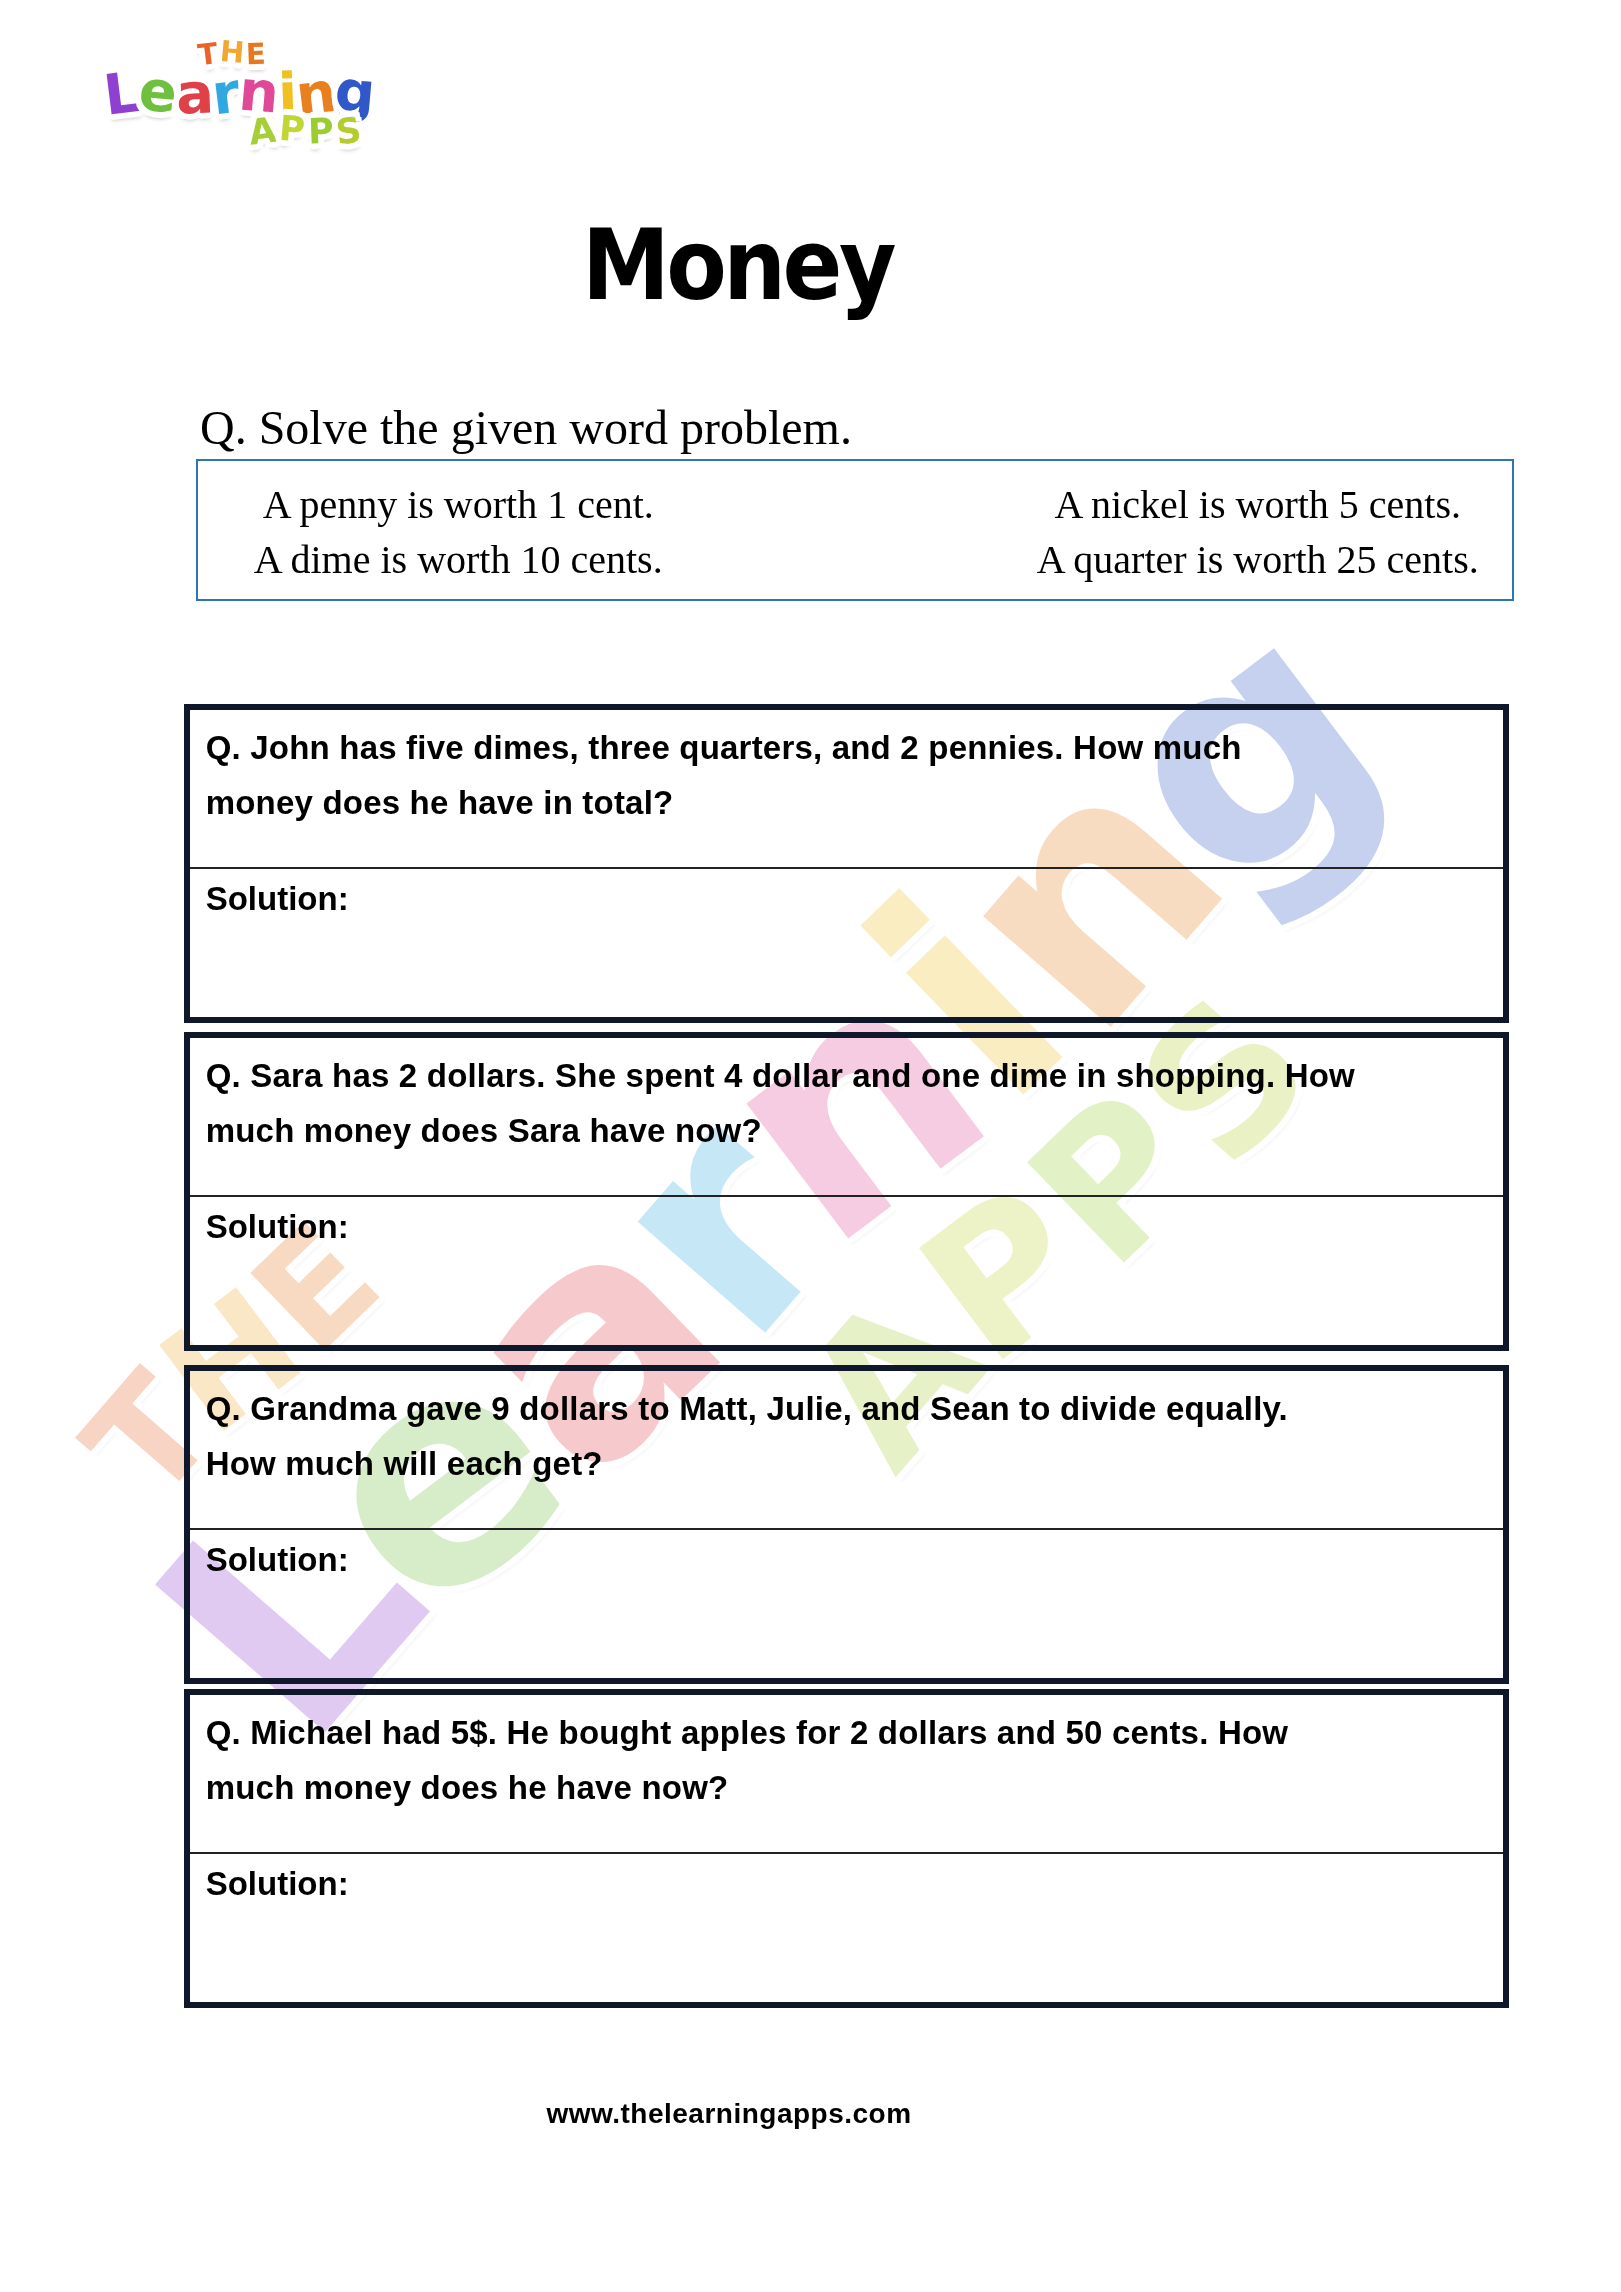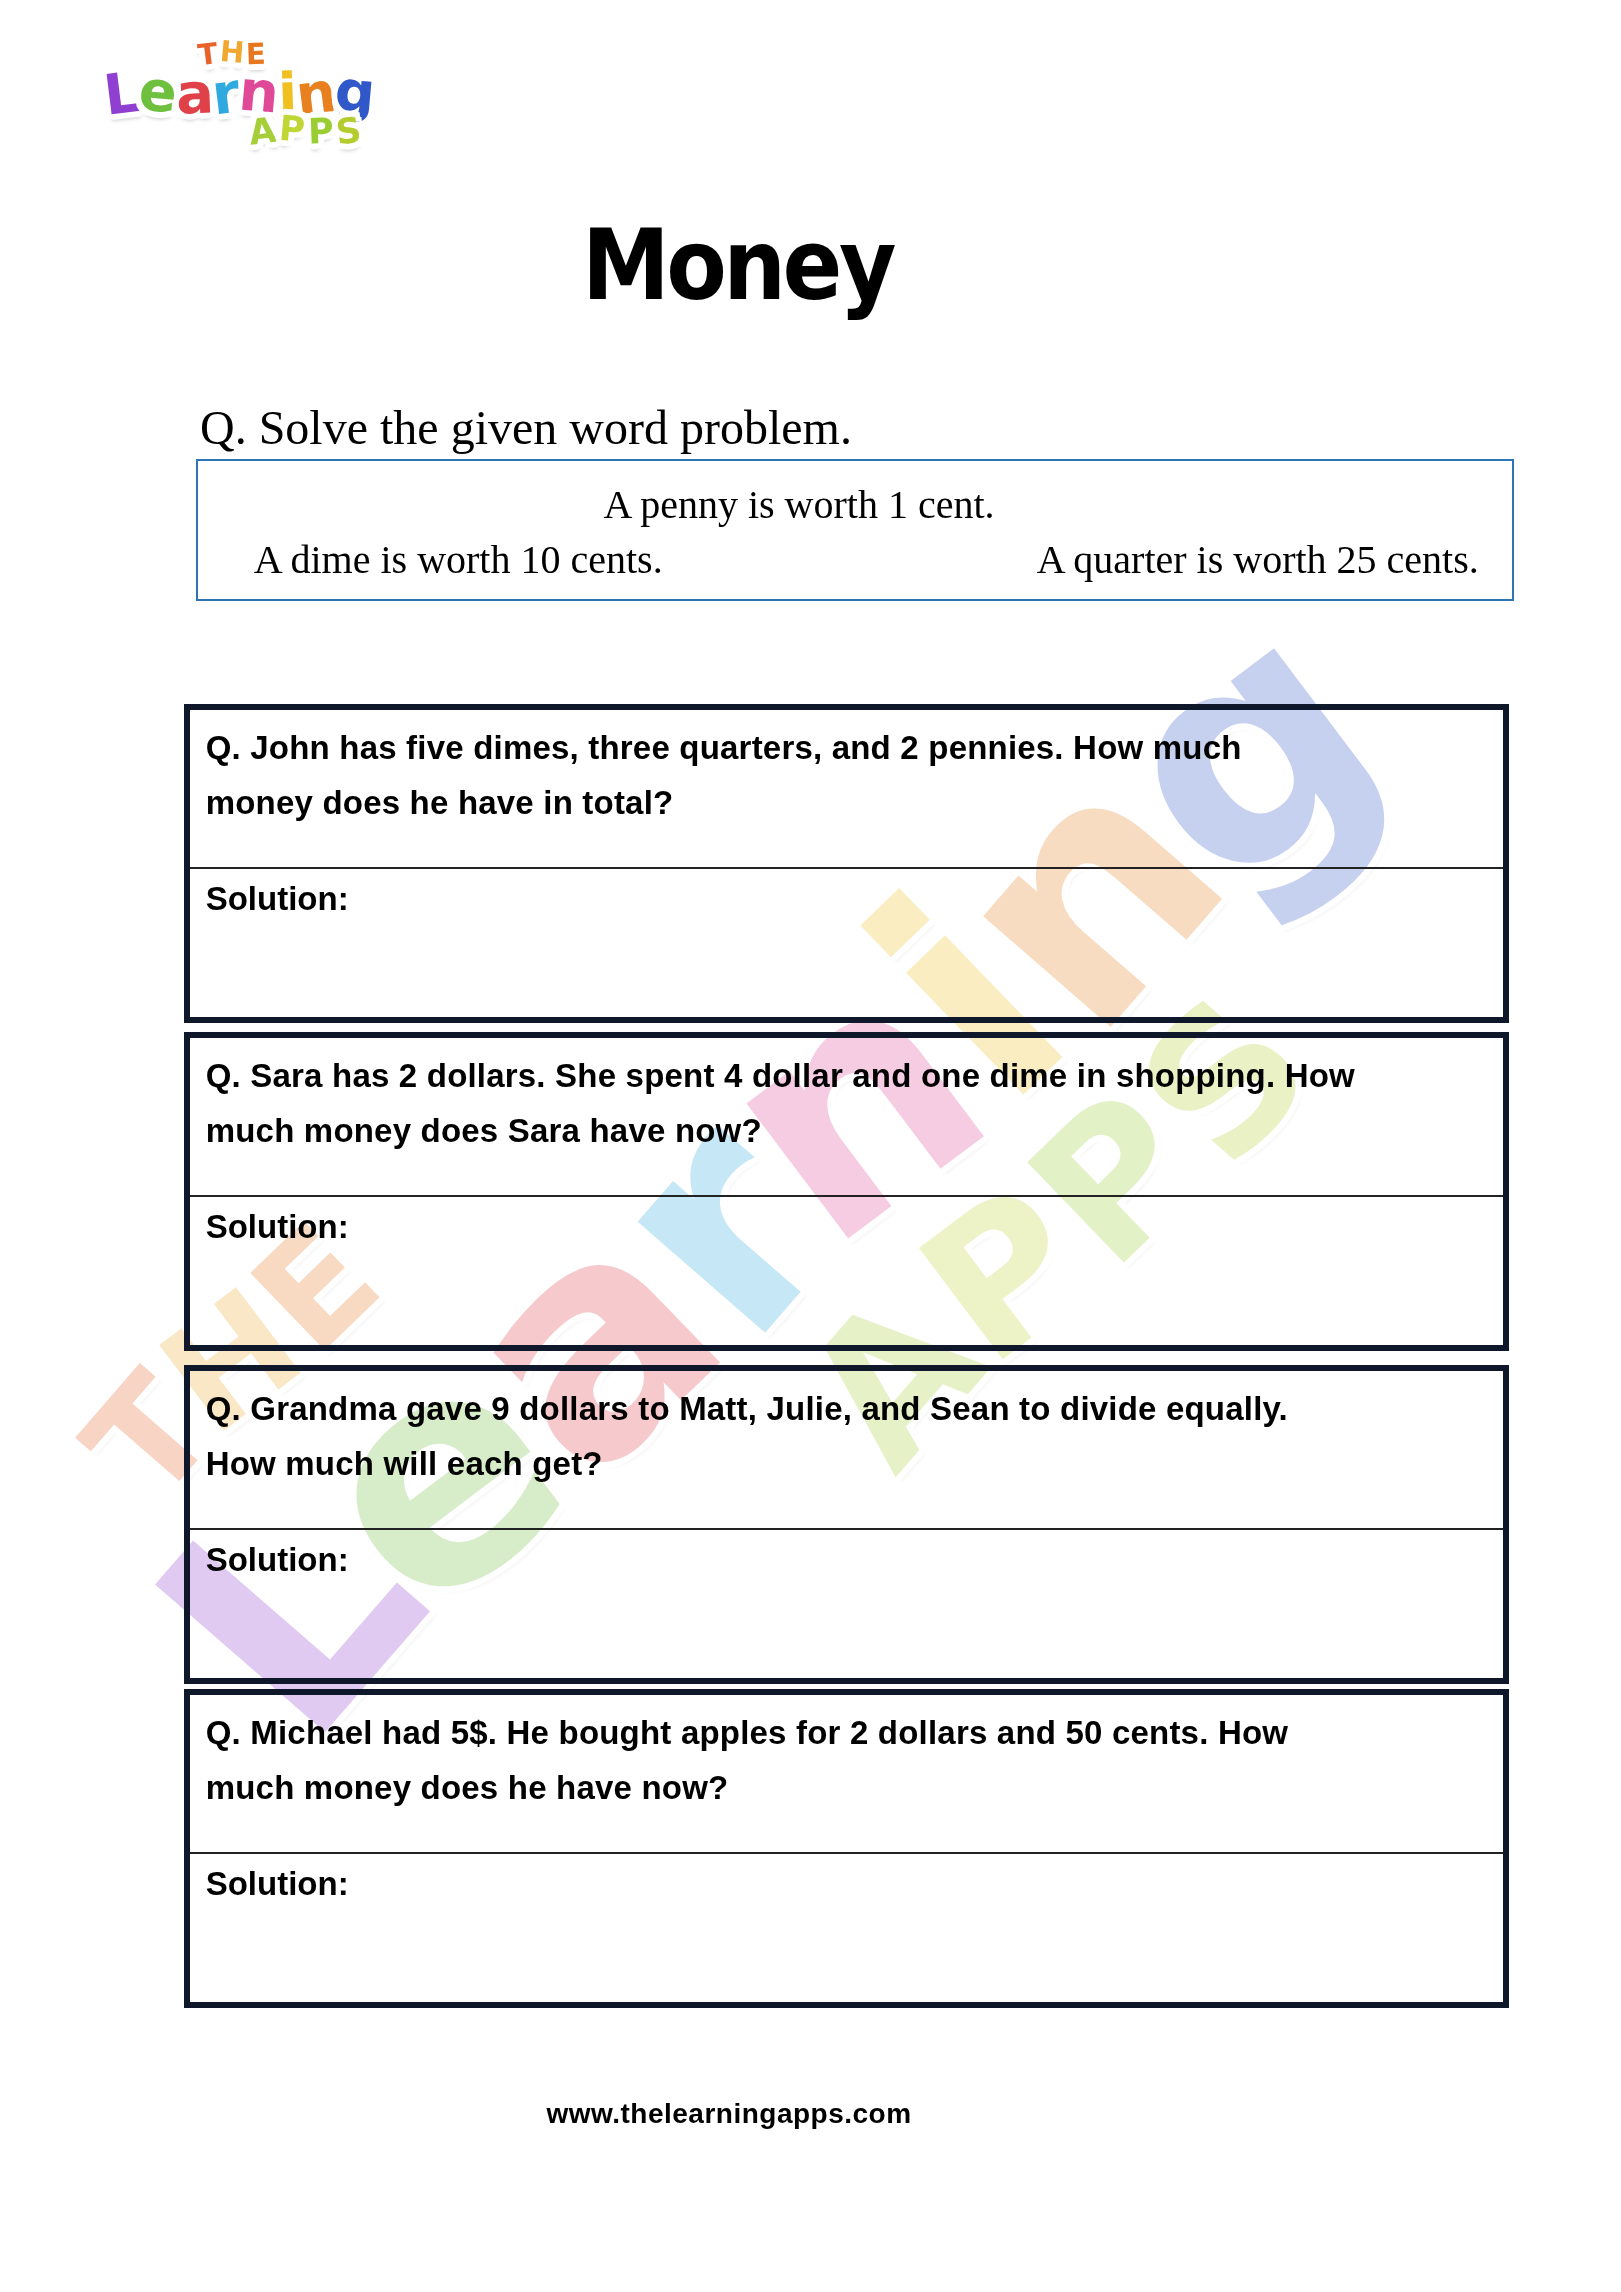--- a/index.html
+++ b/index.html
@@ -117,20 +117,21 @@
     <div class="bubble l3"><span style="color: rgb(166, 206, 57);">A</span><span style="color: rgb(192, 214, 53);">P</span><span style="color: rgb(154, 205, 50);">P</span><span style="color: rgb(181, 204, 46);">S</span></div>
   </div>
 
   <h1 class="title">Money</h1>
 
   <div class="instruction">Q. Solve the given word problem.</div>
 
   <div class="info-box">
     <div class="info-row">
       <div class="cell left">A penny is worth 1 cent.</div>
+      <div class="cell right">A nickel is worth 5 cents.</div>
     </div>
     <div class="info-row">
       <div class="cell left">A dime is worth 10 cents.</div>
       <div class="cell right">A quarter is worth 25 cents.</div>
     </div>
   </div>
 
   <div class="card card1">
     <div class="q">Q. John has five dimes, three quarters, and 2 pennies. How much
 money does he have in total?</div>

